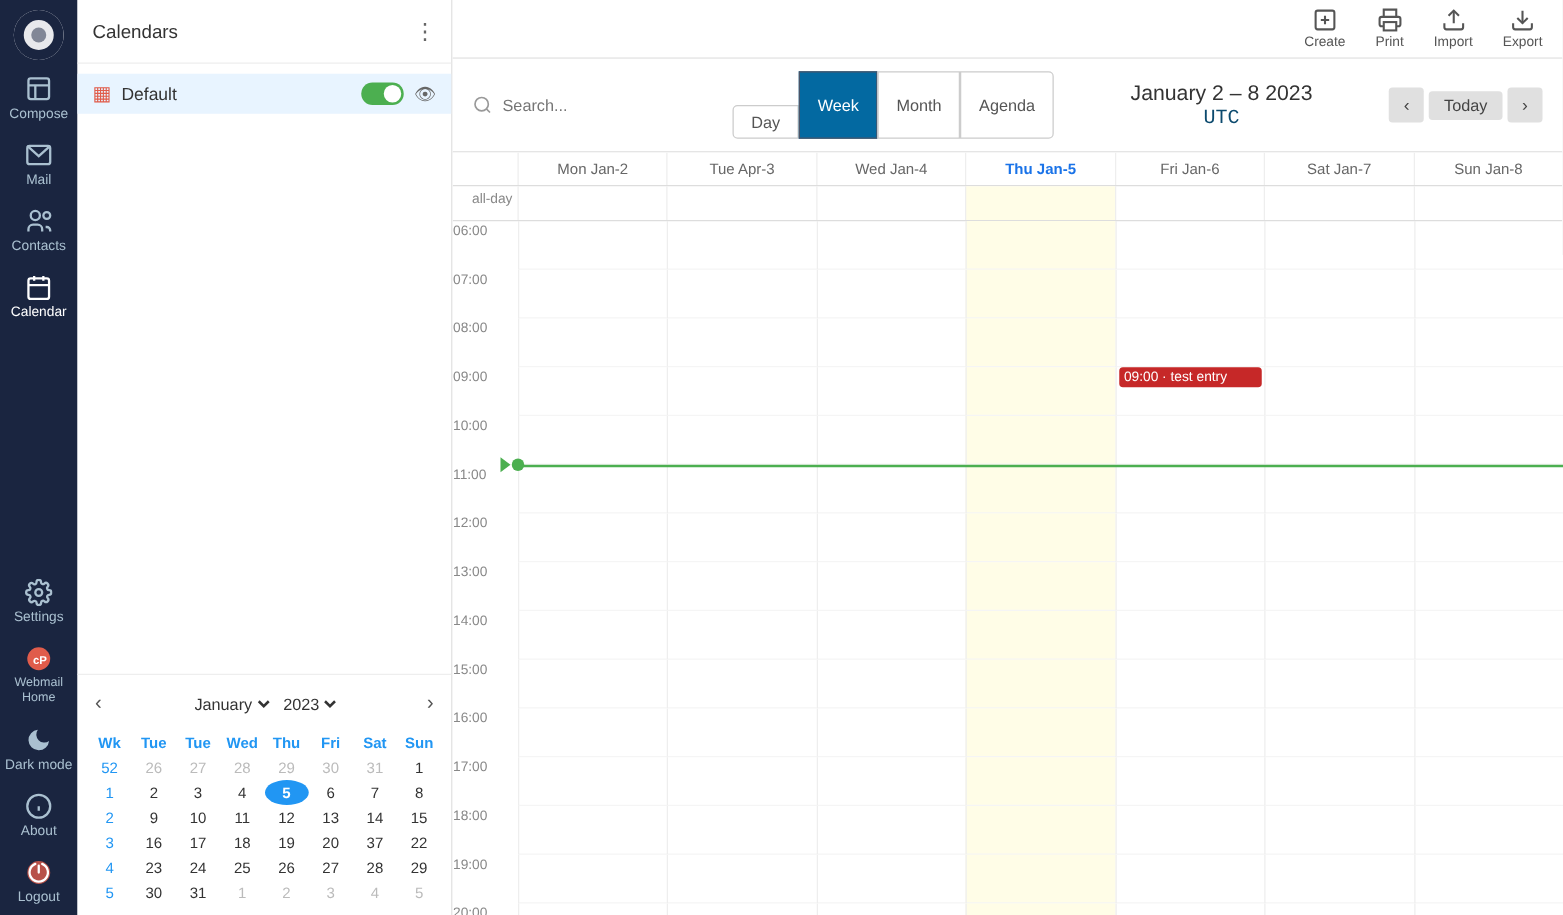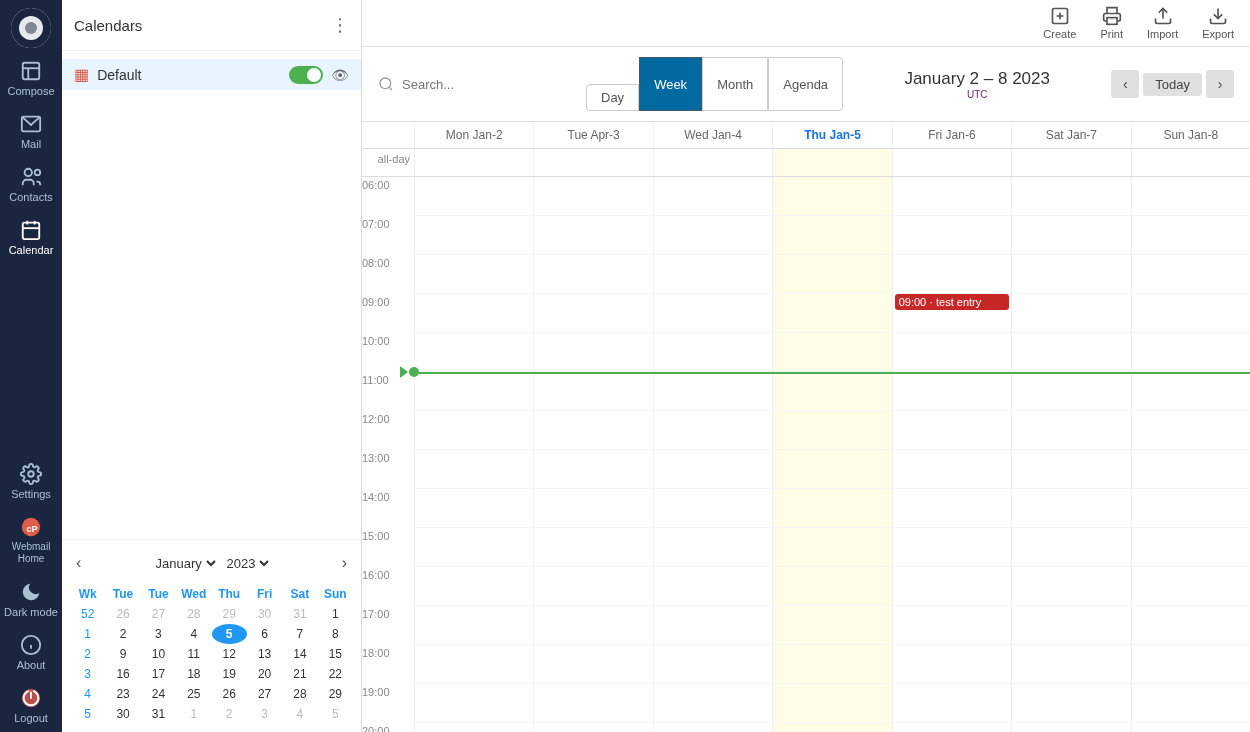--- a/index.html
+++ b/index.html
@@ -146,21 +146,21 @@
     
     .cal-header {
       display: flex; align-items: center; justify-content: flex-end;
       padding: 10px 16px;
       background: white;
       border-bottom: 1px solid #ddd;
     }
     .cal-header-left { display: flex; align-items: center; gap: 8px; }
     .cal-title { text-align: center; flex: 1; }
     .cal-title-main { font-size: 17px; font-weight: 500; color: #333; }
-    .cal-title-sub { font-size: 10px; color: #701a75; }
+    .cal-title-sub { font-size: 16px; color: #0c4a6e; font-family: Liberation Mono, monospace; }
     .cal-nav { display: flex; align-items: center; gap: 4px; }
     .nav-btn {
       background: #e0e0e0; border: none; cursor: pointer;
       width: 28px; height: 28px; font-size: 14px; border-radius: 3px; color: #444;
     }
     .today-btn {
       background: #e0e0e0; border: none; cursor: pointer;
       padding: 4px 12px; font-size: 13px; border-radius: 3px; color: #444;
     }
 
@@ -409,21 +409,21 @@
             <td>14</td>
             <td>15</td>
           </tr>
           <tr>
             <td class="wk-num">3</td>
             <td>16</td>
             <td>17</td>
             <td>18</td>
             <td>19</td>
             <td>20</td>
-            <td>21</td>
+            <td>37</td>
             <td>22</td>
           </tr>
           <tr>
             <td class="wk-num">4</td>
             <td>23</td>
             <td>24</td>
             <td>25</td>
             <td>26</td>
             <td>27</td>
             <td>28</td>

